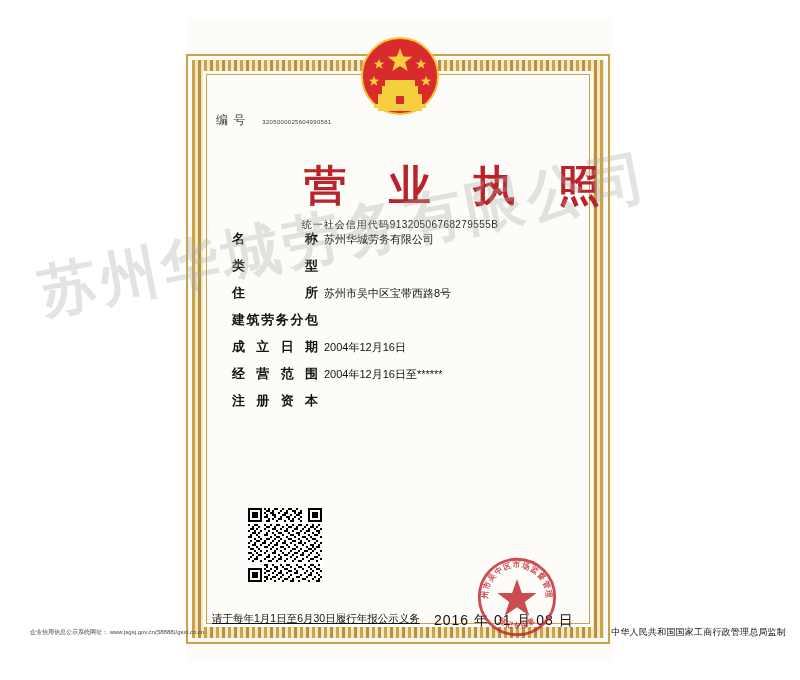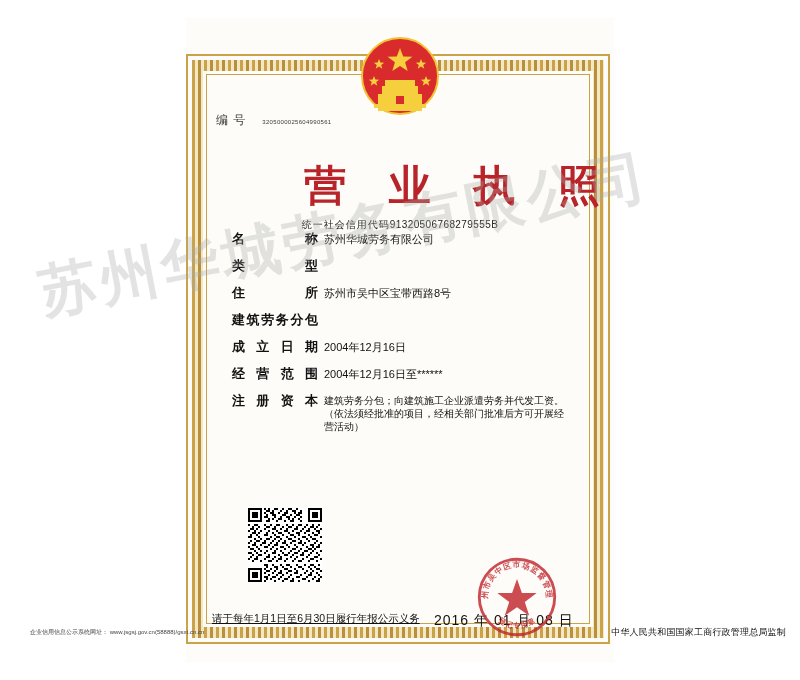--- a/index.html
+++ b/index.html
@@ -322,21 +322,20 @@
         <div class="fvalue">2004年12月16日</div>
       </div>
 
       <div class="frow">
         <div class="flabel">经营范围</div>
         <div class="fvalue">2004年12月16日至******</div>
       </div>
 
       <div class="frow">
         <div class="flabel">注册资本</div>
-        <div class="fvalue small">建筑劳务分包；向建筑施工企业派遣劳务并代发工资。（依法须经批准的项目，经相关部门批准后方可开展经营活动）</div>
       </div>
 
     </div>
 
     <div class="qr">
       <svg viewBox="0 0 37 37" width="74" height="74" shape-rendering="crispEdges">
         <rect width="37" height="37" fill="#ffffff"></rect>
         <g fill="#000000">
           <rect x="0" y="0" width="7" height="1"></rect>
             <rect x="0" y="6" width="7" height="1"></rect>

